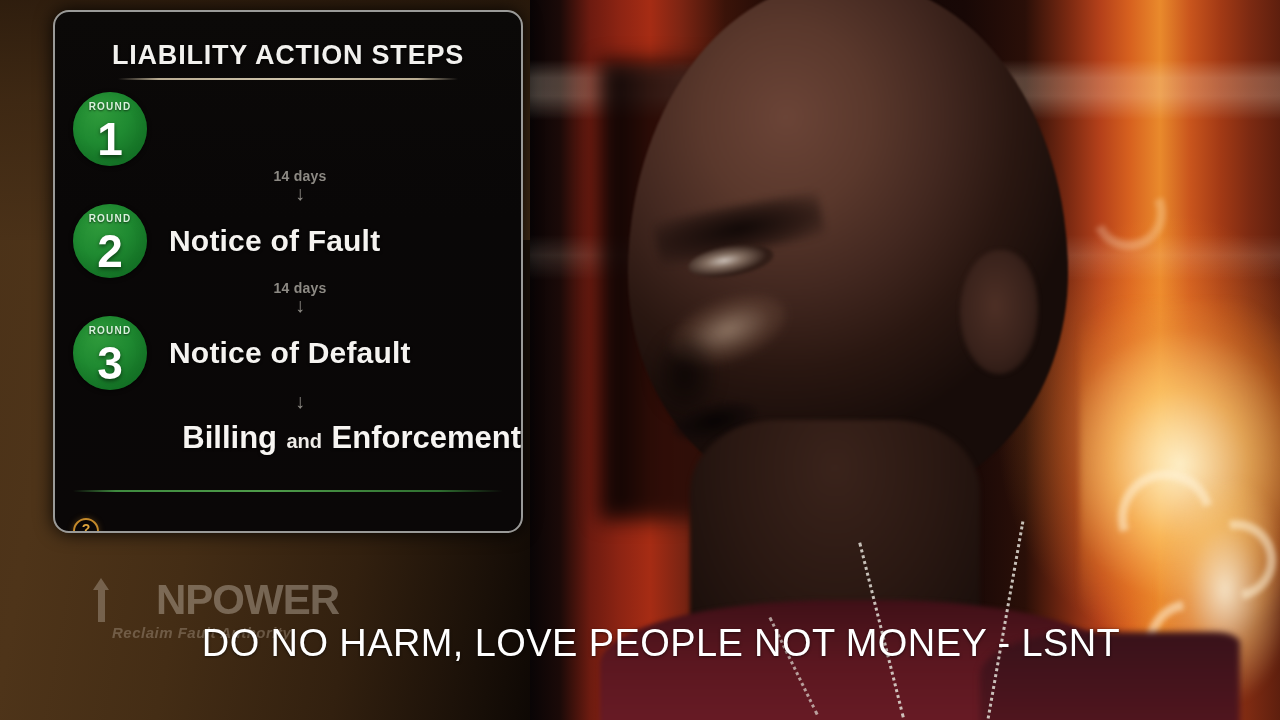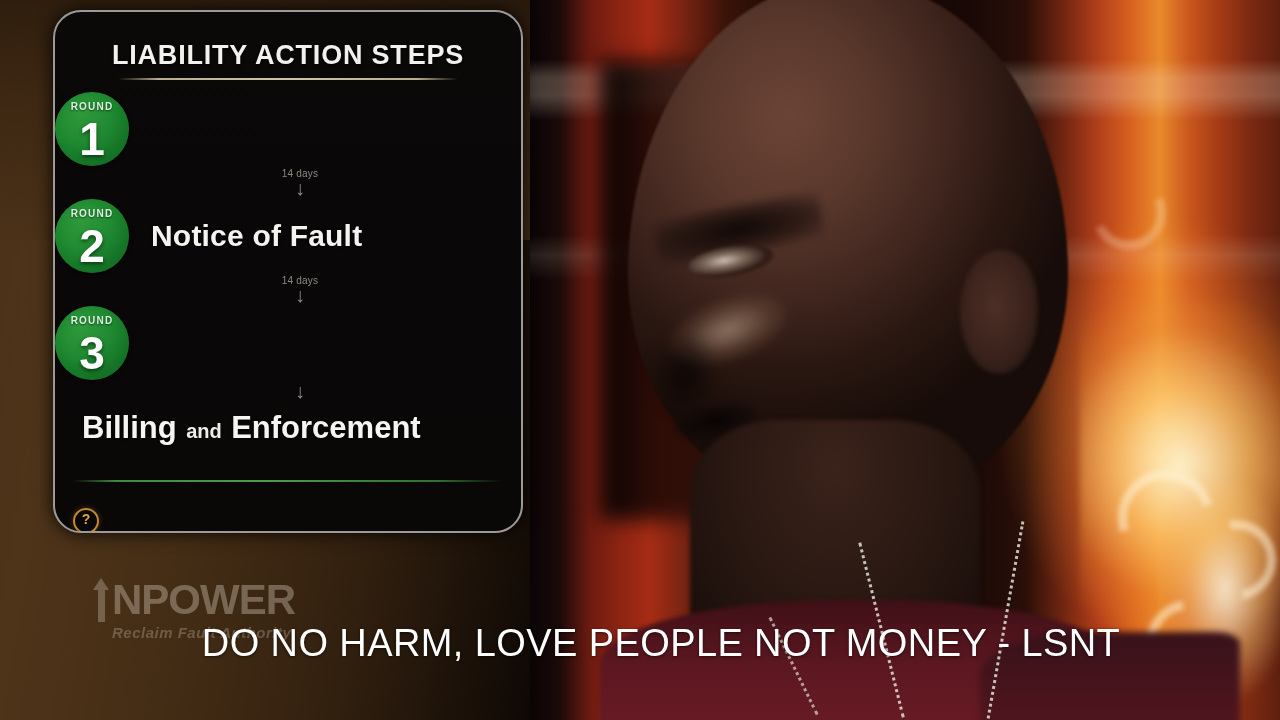--- a/index.html
+++ b/index.html
@@ -214,21 +214,21 @@
   .chain.c2 { left: 1004px; top: 520px; height: 200px; transform: rotate(10deg); }
   .chain.c3 { left: 792px; top: 612px; height: 108px; transform: rotate(-26deg); opacity:.8; }
 
   
   .card {
     position: absolute;
     left: 53px; top: 10px;
     width: 470px; height: 523px;
     background: linear-gradient(180deg, #0b0908 0%, #090707 40%, #0a0707 100%);
     border: 2px solid #9a9a98;
-    border-radius: 28px;
+    border-radius: 16px;
     box-shadow: 0 0 18px rgba(0,0,0,.9);
     box-sizing: border-box;
     overflow: hidden;
   }
   .card-title {
     margin: 28px 0 0 0;
     text-align: center;
     color: #f2f1ee;
     font-size: 27px;
     font-weight: bold;
@@ -240,20 +240,21 @@
     height: 2px;
     margin: 7px auto 0 auto;
     background: linear-gradient(90deg, rgba(140,130,110,0) 0%, #b9ac92 12%, #cfc4ab 50%, #b9ac92 88%, rgba(140,130,110,0) 100%);
   }
 
   .steps { margin-top: 12px; }
 
   .step-row {
     display: flex;
     align-items: center;
+    padding-left: 18px;
   }
   .badge {
     position: relative;
     width: 74px; height: 74px;
     border-radius: 50%;
     background: radial-gradient(circle at 36% 28%, #2f9a3b 0%, #1f8a31 42%, #157226 74%, #0d5a1d 100%);
     box-shadow: 0 0 10px rgba(20,120,40,.45) inset, 0 1px 4px rgba(0,0,0,.7);
     flex: 0 0 auto;
     display: flex;
     align-items: flex-end;
@@ -286,36 +287,37 @@
     text-shadow: 0 1px 3px rgba(0,0,0,.85);
   }
 
   .connector {
     text-align: center;
     padding: 2px 0 0 0;
     margin-left: 24px;
   }
   .connector-note {
     color: #8d8a84;
-    font-size: 10px;
-    font-weight: normal;
+    font-size: 14px;
+    font-weight: bold;
     letter-spacing: .2px;
   }
   .connector-arrow {
     width: 100%;
     height: 20px;
     line-height: 18px;
     color: #8d8a84;
     font-size: 20px;
   }
 
   .final-row {
     margin-top: 8px;
     padding-left: 27px;
     white-space: nowrap;
+    text-align: right;
   }
   .final-big {
     color: #f7f5f2;
     font-size: 31px;
     font-weight: bold;
     text-shadow: 0 1px 3px rgba(0,0,0,.85);
   }
   .final-small {
     color: #efece8;
     font-size: 20px;
@@ -356,20 +358,21 @@
     pointer-events: none;
   }
   .wm-main {
     display: flex;
     align-items: center;
     color: #cfc4b6;
     font-size: 42px;
     font-weight: bold;
     letter-spacing: -1px;
     line-height: 1;
+    gap: 44px;
   }
   .wm-arrow {
     width: 18px; height: 44px;
     margin-right: 2px;
     position: relative;
   }
   .wm-arrow::before {
     content: "";
     position: absolute;
     left: 6px; top: 10px;
@@ -473,20 +476,21 @@
       <div class="connector">
         <div class="connector-note">14 days</div>
         <div class="connector-arrow">↓</div>
       </div>
 
       <div class="step-row">
         <div class="badge">
           <span class="badge-round">ROUND</span>
           <span class="badge-num">3</span>
         </div>
+        <div class="step-label">Notice of Default</div>
       </div>
 
       <div class="connector">
         <div class="connector-arrow">↓</div>
       </div>
 
     </div>
 
     <div class="final-row">
       <span class="final-big">Billing</span>

